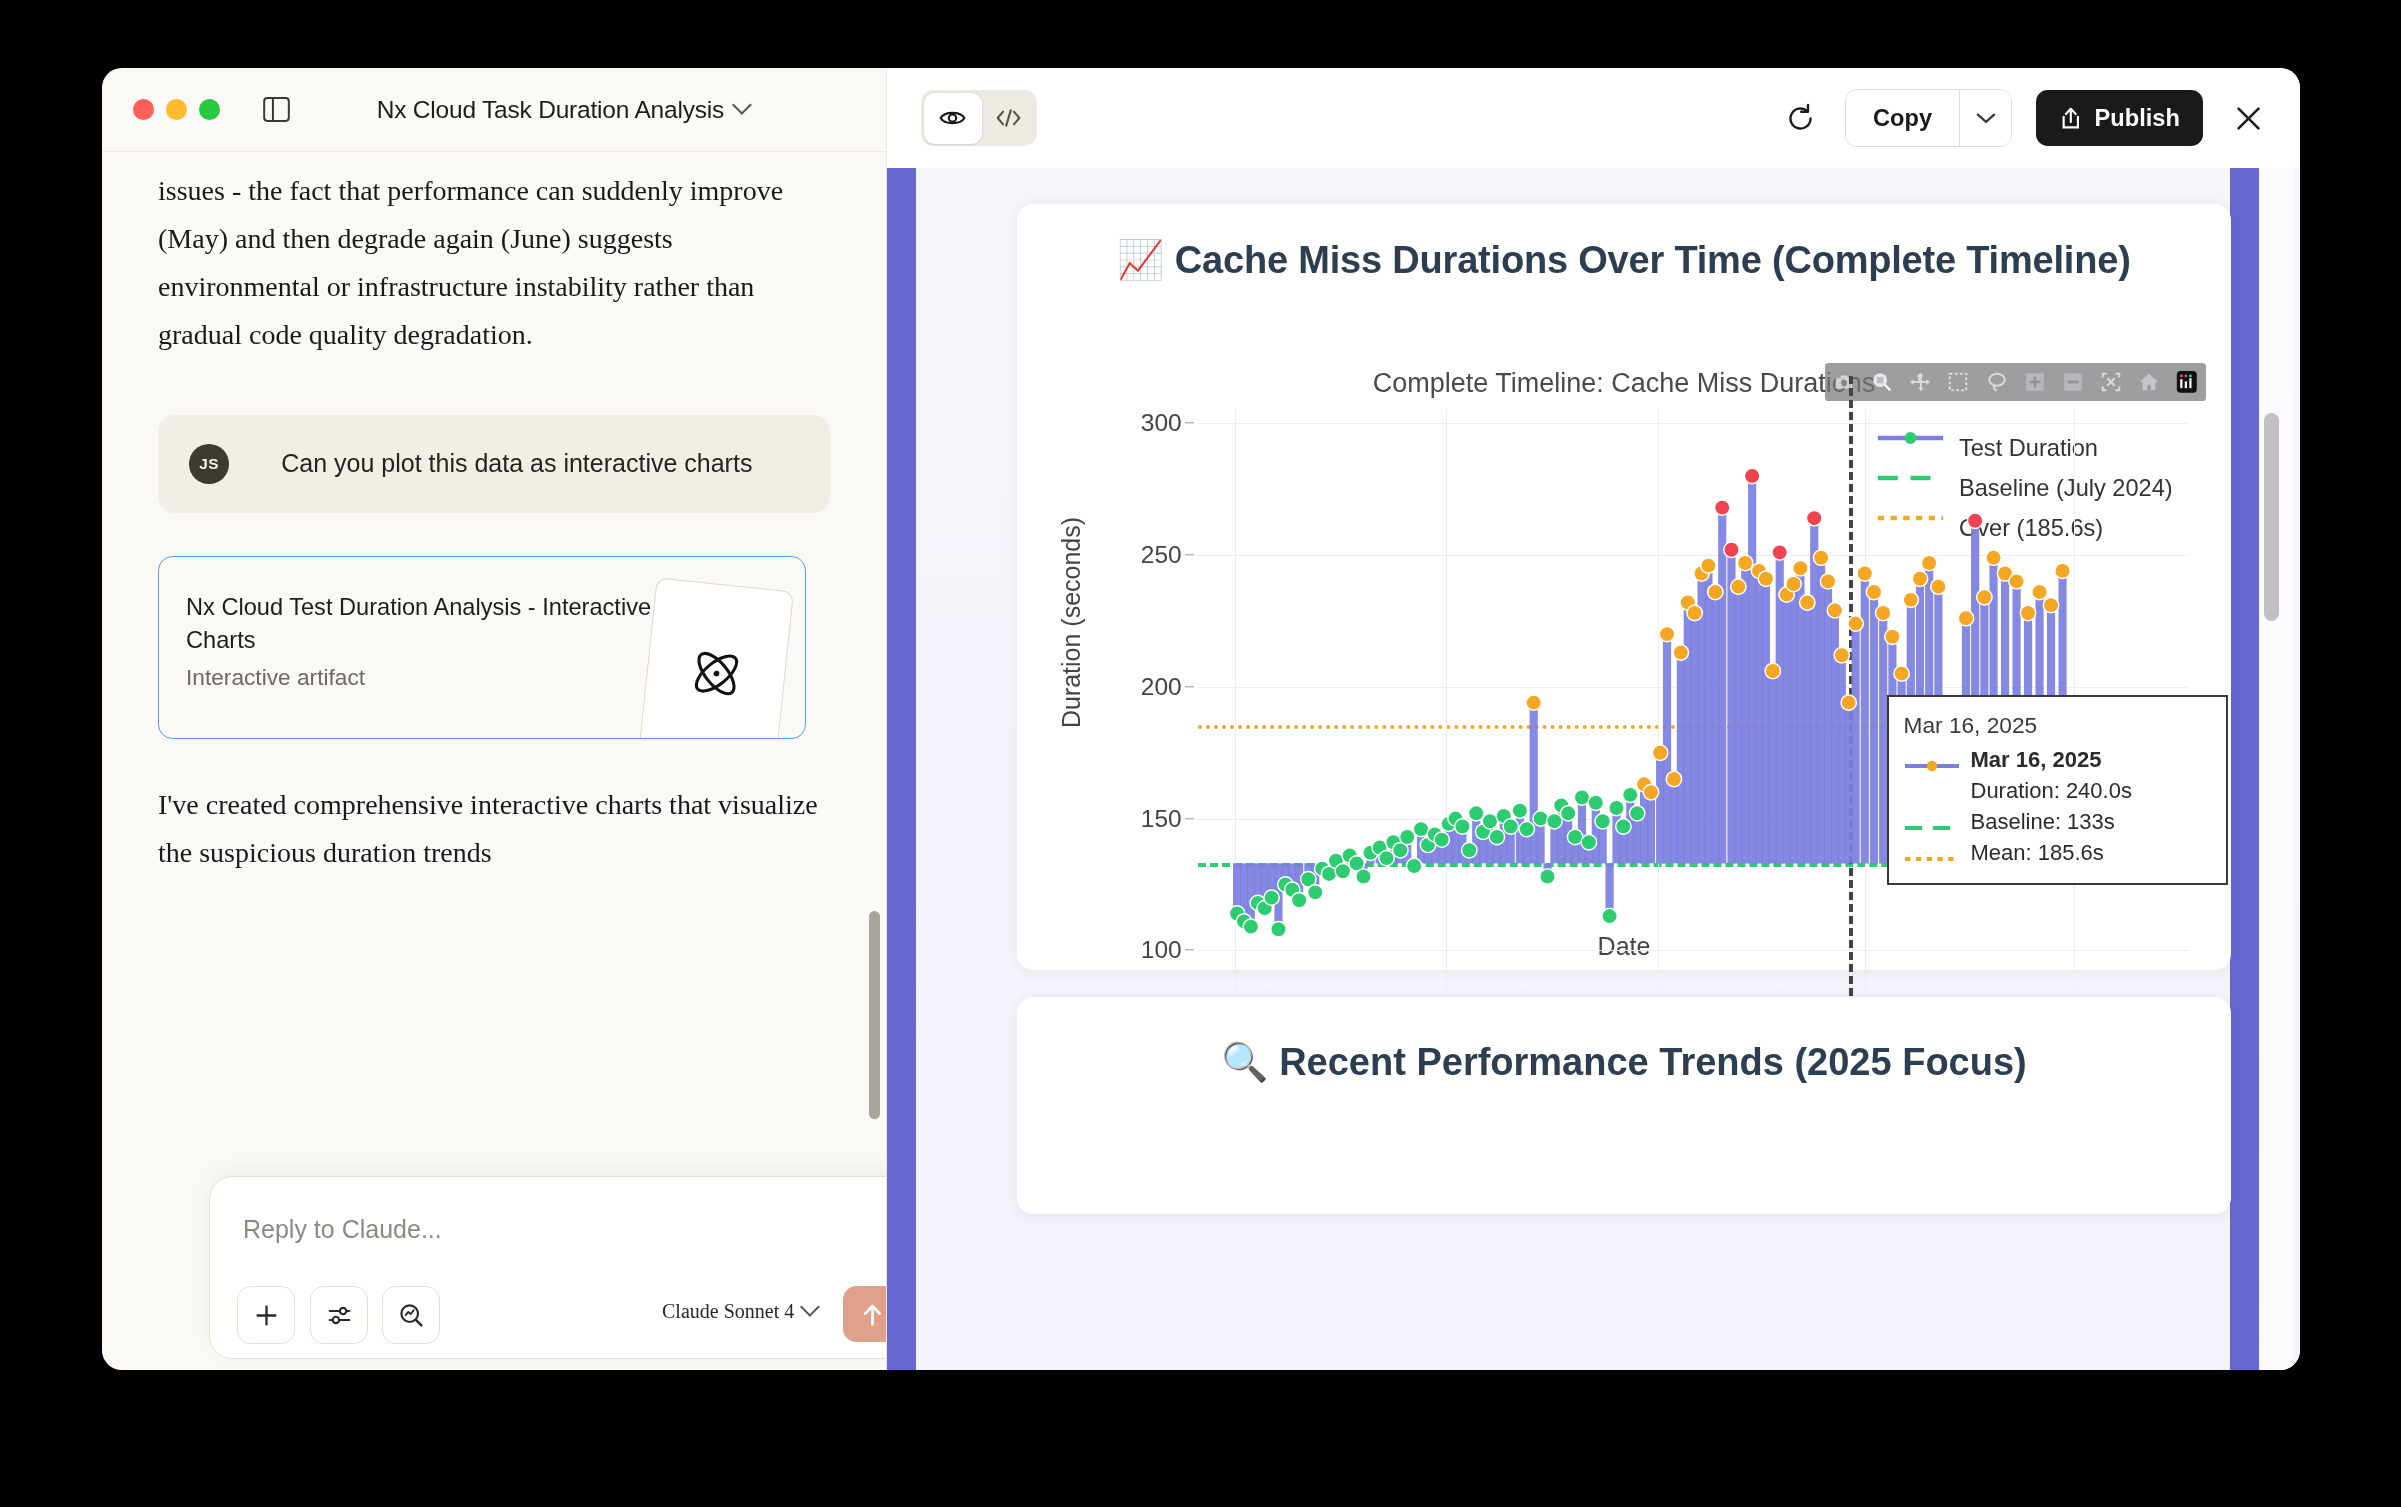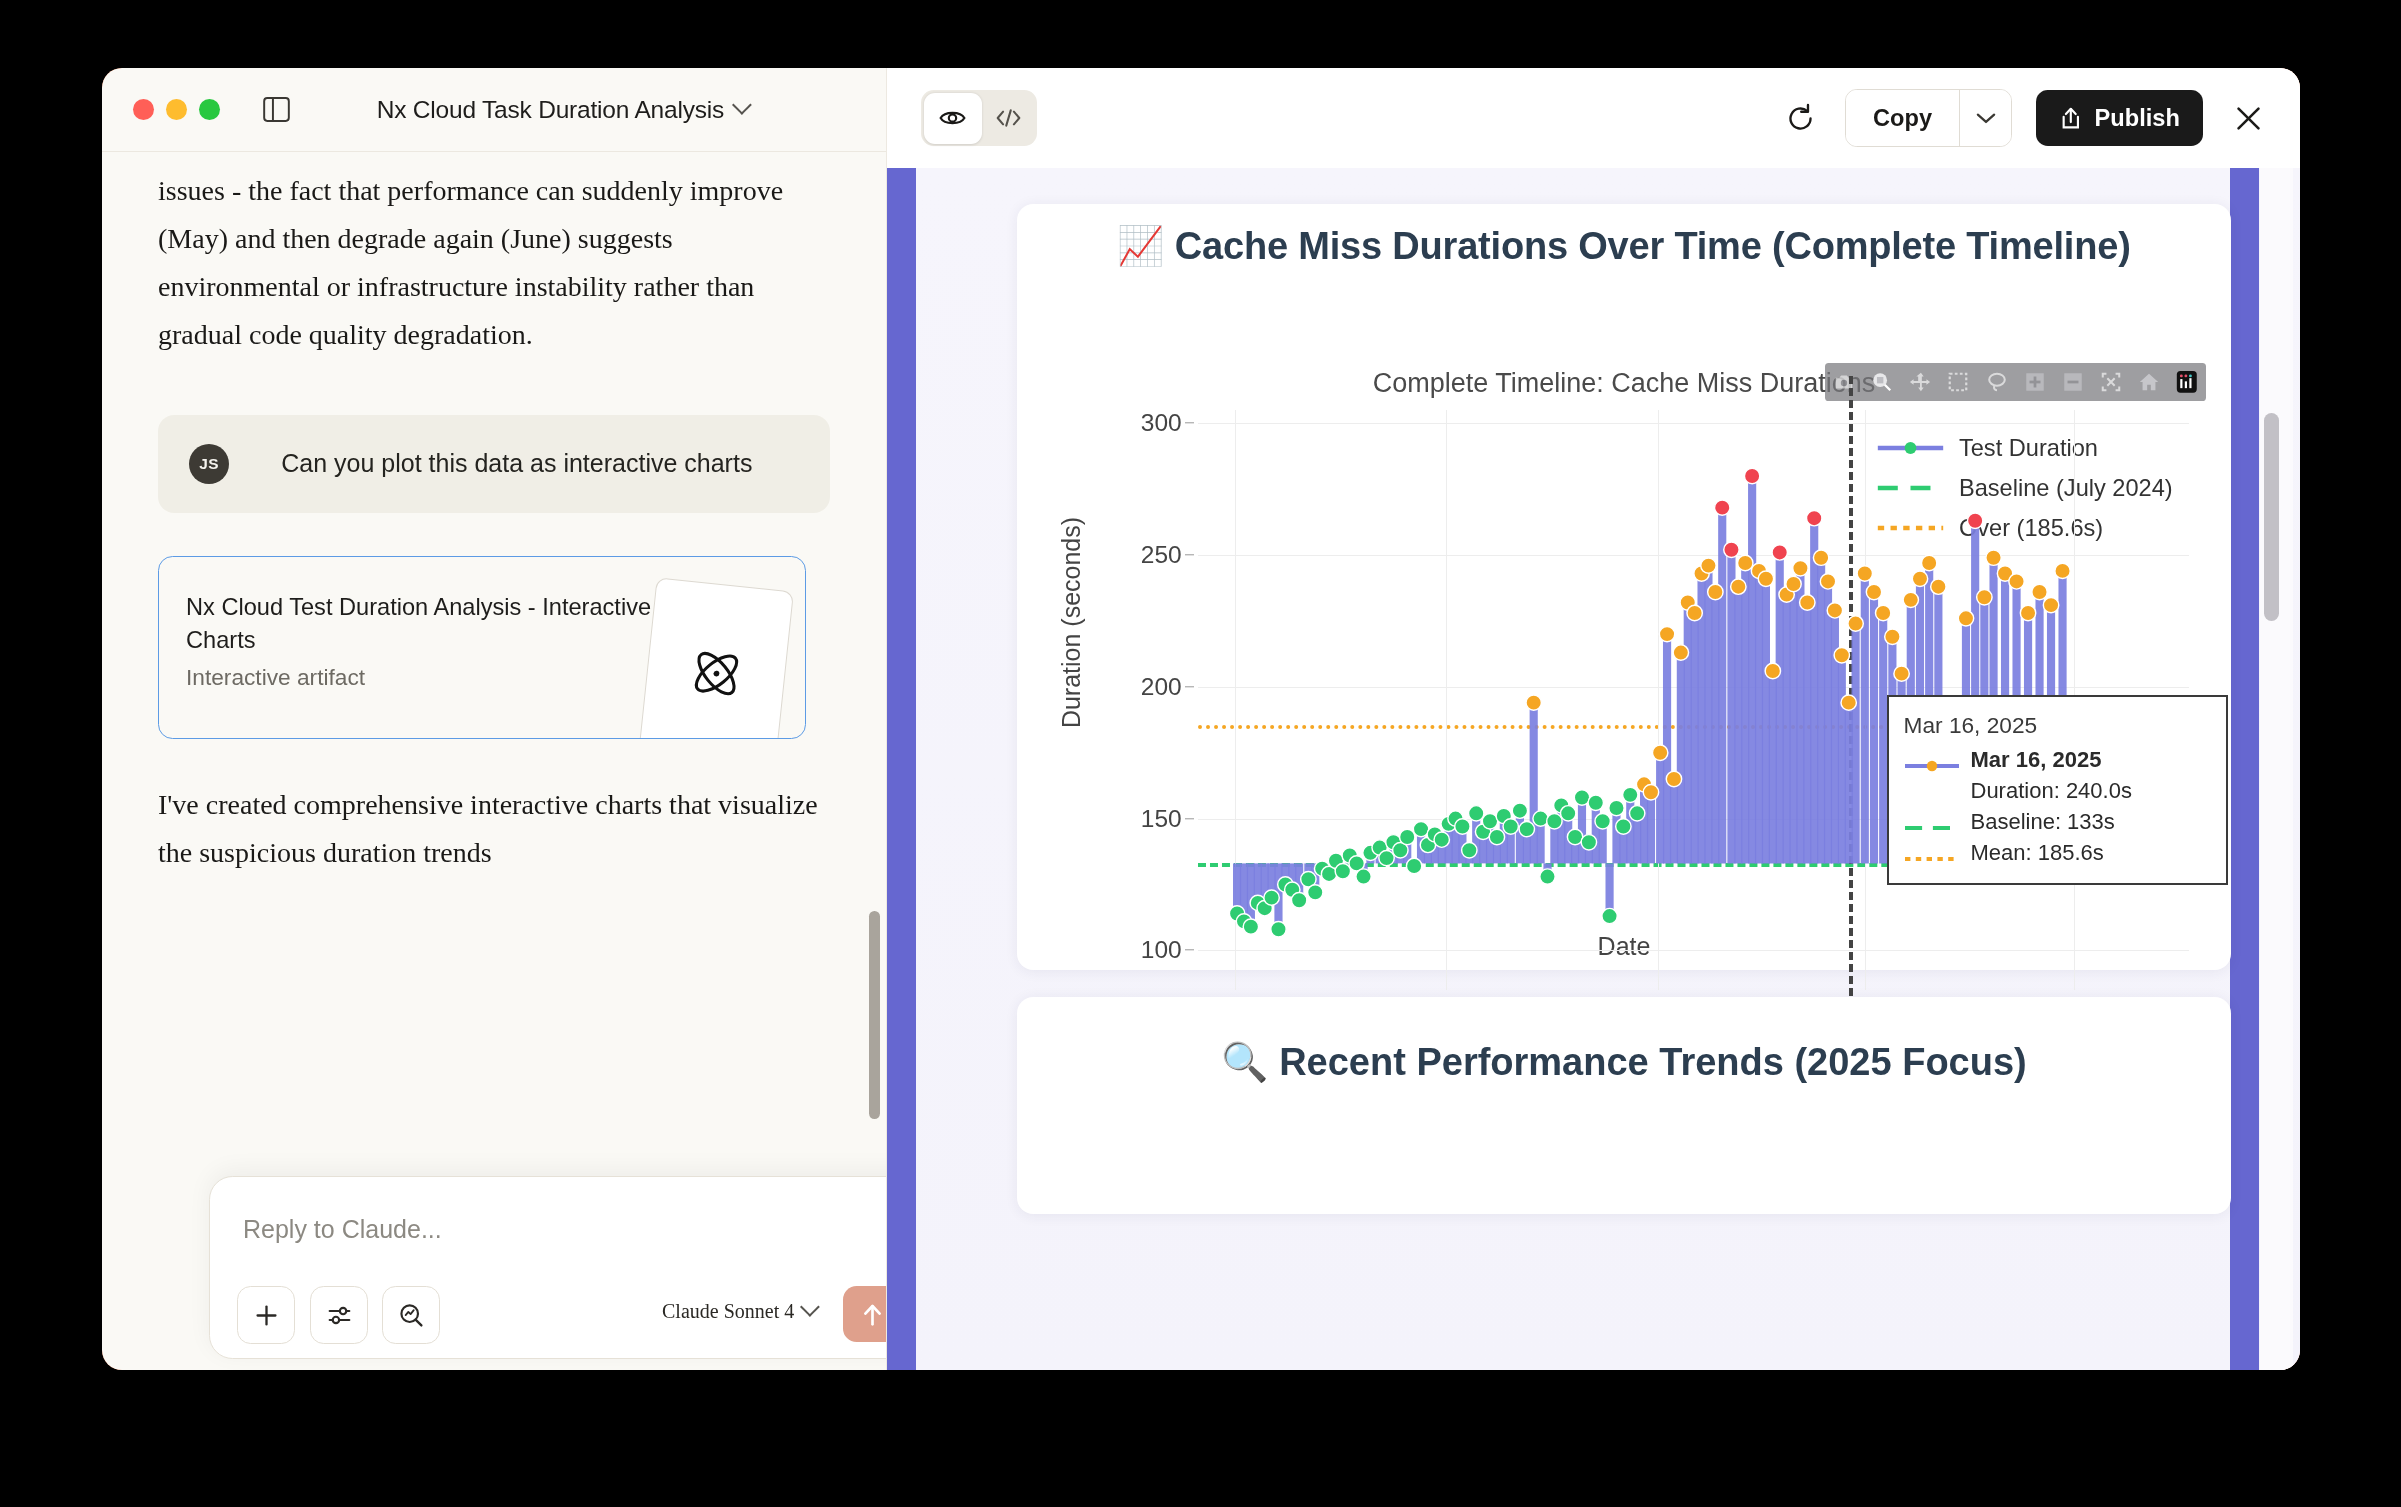--- a/index.html
+++ b/index.html
@@ -273,21 +273,21 @@
 
   #chart-card {
     position: absolute;
     left: 130px; top: 36px;
     width: 1214px; height: 766px;
     background: #FFFFFF;
     border-radius: 16.3px;
     box-shadow: 0 1.8px 12.7px rgba(40,40,90,0.07);
   }
   #chart-heading {
-    padding: 13px 82px 0 82px;
+    padding: 27px 82px 0 82px;
     text-align: center;
     font-size: 38px; font-weight: bold;
     color: #2C3E50;
     line-height: 58px;
     letter-spacing: -0.2px;
   }
   #chart-heading .emj { font-weight: normal; }
 
   #plot-area {
     position: absolute;
@@ -367,21 +367,21 @@
     position: absolute; top: -34px; bottom: -42px; width: 0;
     border-left: 4.5px dashed #444444;
   }
   #legend {
     position: absolute;
     right: 3.6px; top: 9px;
     padding: 9px 12.7px;
     font-size: 23.6px; color: #333;
     line-height: 40px;
   }
-  .leg-row { display: flex; align-items: center; gap: 14px; white-space: nowrap; }
+  .leg-row { display: flex; align-items: flex-start; gap: 14px; white-space: nowrap; }
   .leg-swatch { width: 69px; height: 20px; position: relative; flex: 0 0 auto; }
 
   
   #tooltip {
     position: absolute;
     left: 689px; top: 285px;
     width: 308px;
     background: #FFFFFF;
     border: 2.3px solid #3A3A3A;
     padding: 12.7px 14.5px 14.5px 14.5px;

